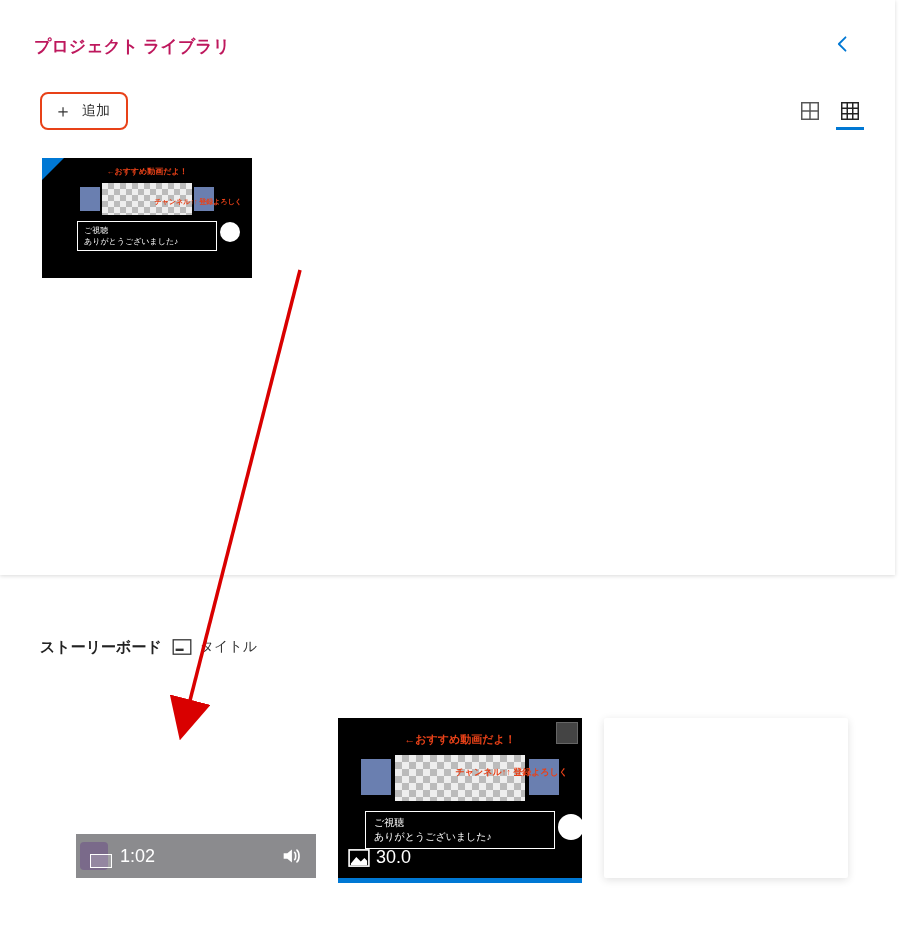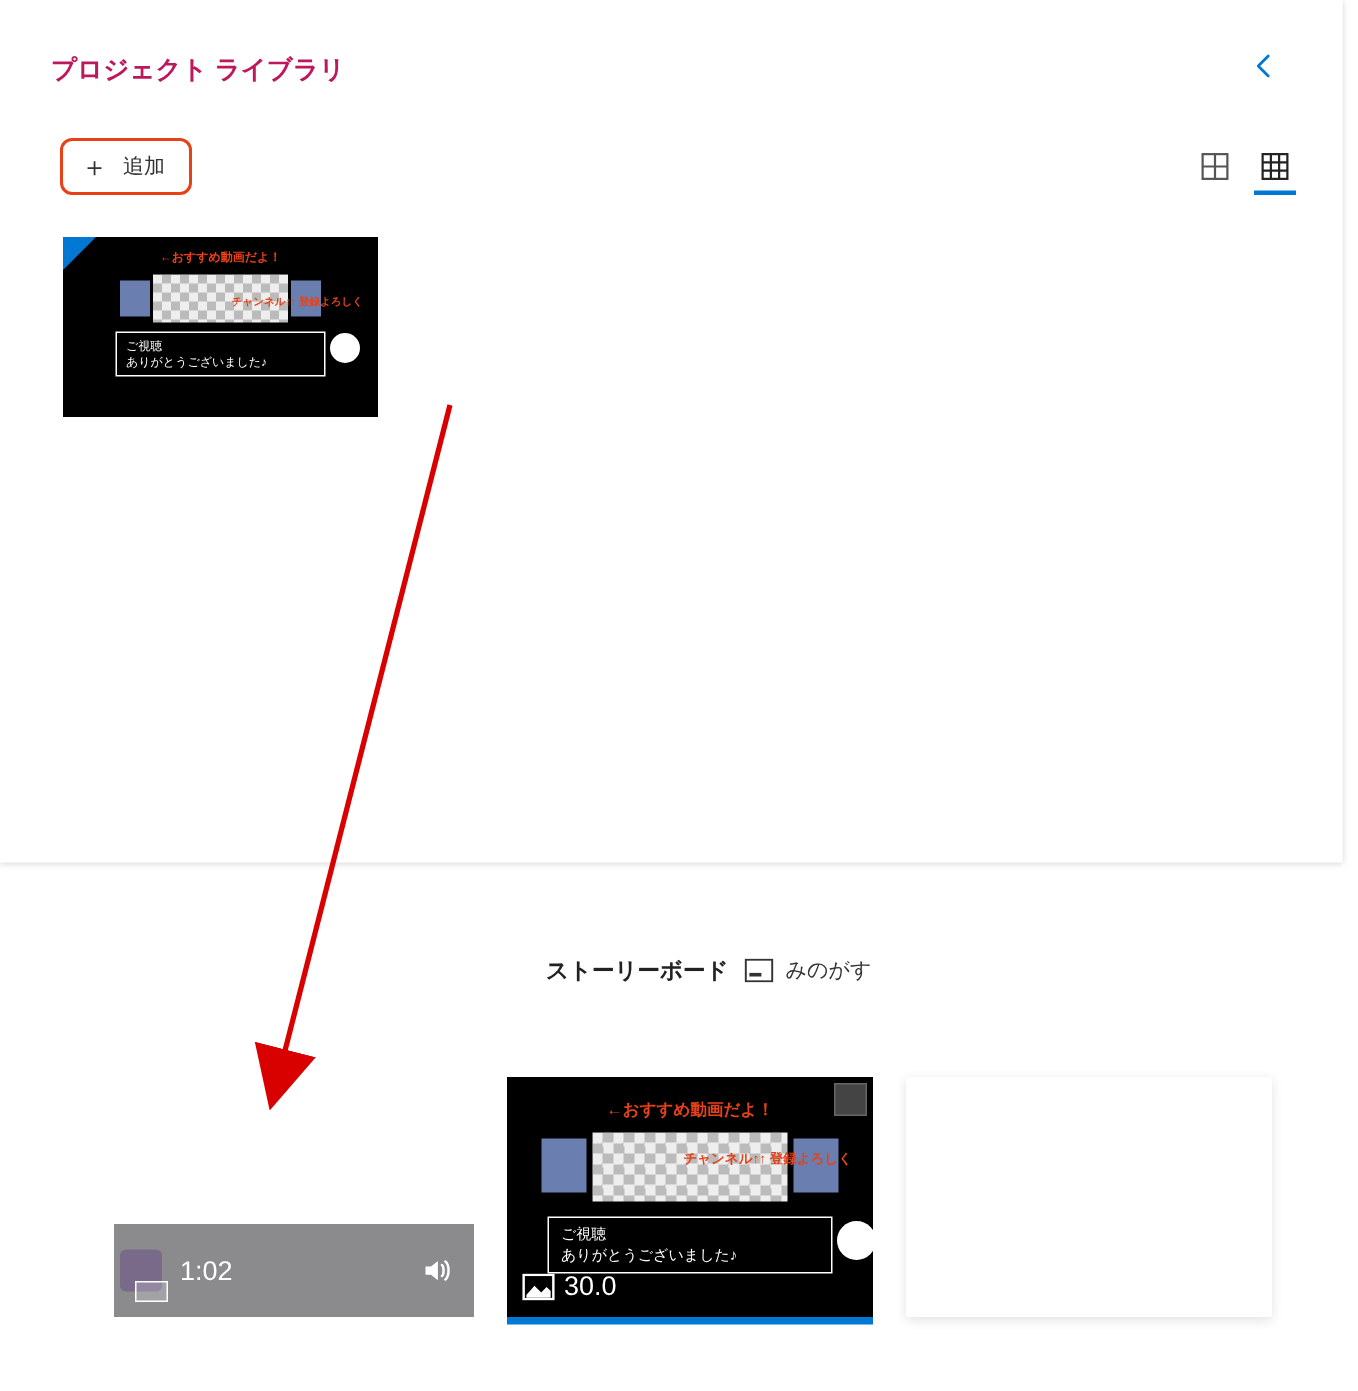--- a/index.html
+++ b/index.html
@@ -206,21 +206,21 @@
     position: absolute;
     left: 0; top: 604px;
     width: 905px;
     height: 323px;
     background: #fff;
     padding-top: 28px;
   }
   .story-header {
     display: flex;
     align-items: center;
-    justify-content: center;
+    justify-content: flex-start;
     padding: 0 0 0 40px;
   }
   .story-title {
     font-size: 15px;
     font-weight: 600;
     color: #222;
   }
   .title-card-btn {
     display: inline-flex;
     align-items: center;
@@ -235,21 +235,21 @@
   .story-items {
     display: flex;
     gap: 22px;
     padding: 56px 0 0 76px;
     align-items: flex-end;
   }
 
   .clip-placeholder {
     position: relative;
     width: 240px;
-    height: 62px;
+    height: 44px;
     background: #8b8b8e;
     display: flex;
     align-items: center;
     color: #fff;
     padding: 0 14px 0 44px;
     font-size: 18px;
   }
   .clip-placeholder .avatar {
     position:absolute; left:4px; top:50%; transform:translateY(-50%);
     width:28px; height:28px; background:#7a6a8a; border-radius:4px;
@@ -399,21 +399,21 @@
 </svg>
 
 <div class="story-panel">
   <div class="story-header">
     <div class="story-title">ストーリーボード</div>
     <div class="title-card-btn">
       <svg viewBox="0 0 24 20">
         <rect x="1" y="1" width="22" height="18" fill="none" stroke="#333" stroke-width="1.6"></rect>
         <rect x="4" y="12" width="10" height="3" fill="#333"></rect>
       </svg>
-      <span>みのがす</span>
+      <span>タイトル</span>
     </div>
   </div>
 
   <div class="story-items">
 
     <div class="clip-placeholder">
       <span class="avatar"></span>
       <span class="tape"></span>
       <span>1:02</span>
       <span class="vol">

